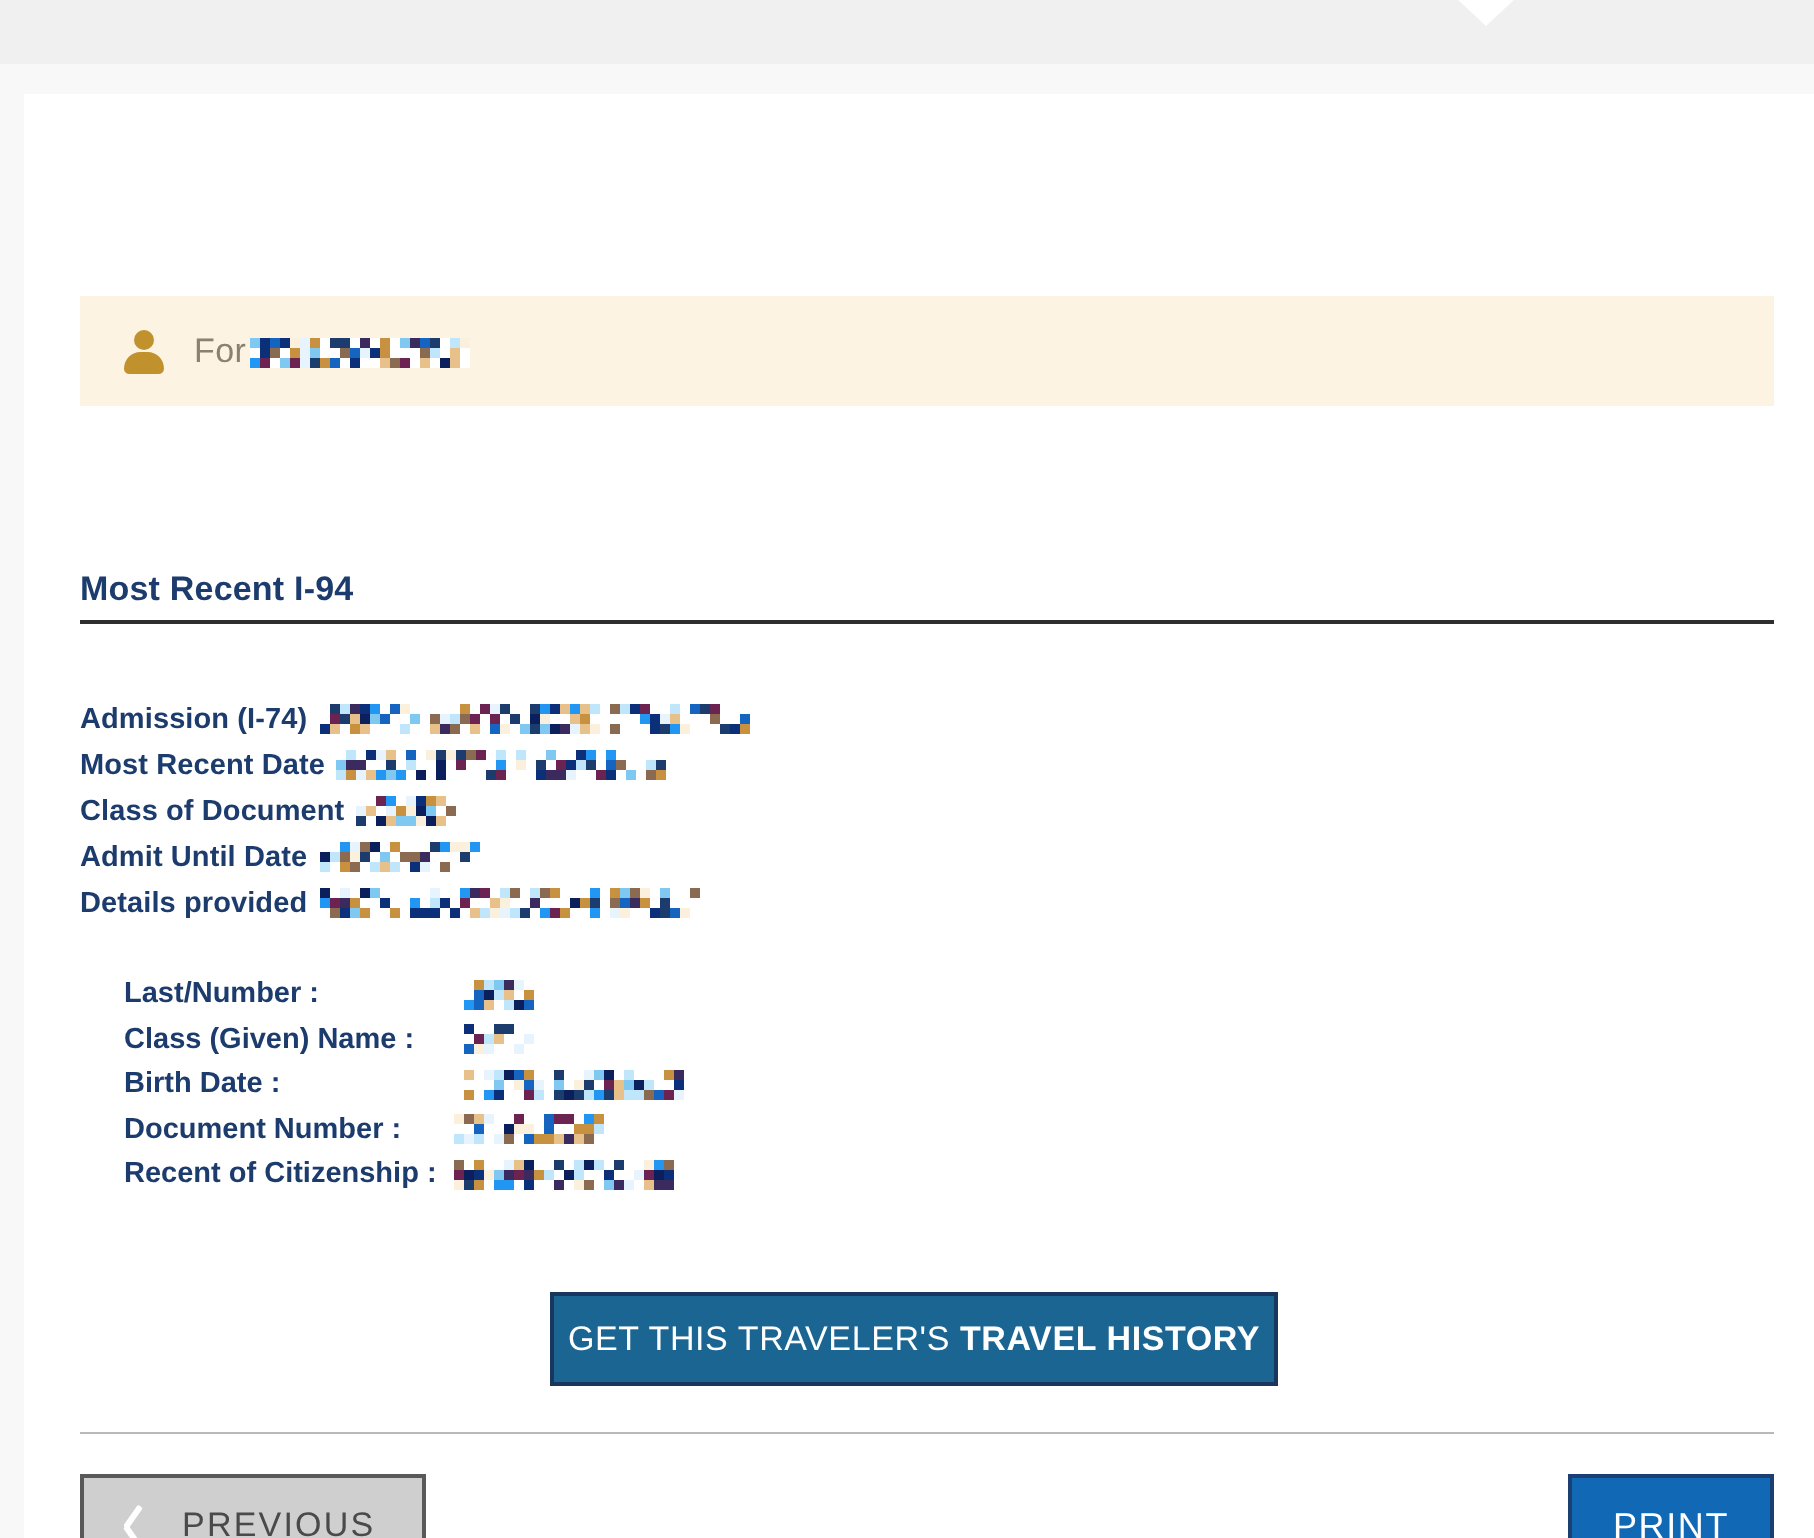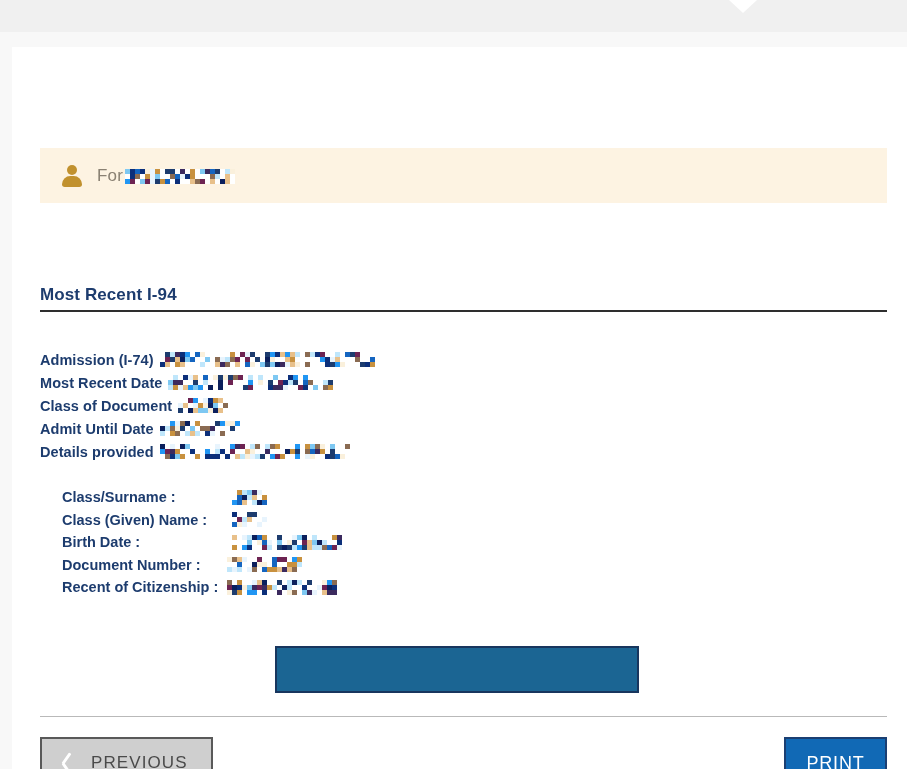--- a/index.html
+++ b/index.html
@@ -326,21 +326,21 @@
       <span class="field-value redaction" style="width: 80px;"><i style="width:5px;height:5px;background:#ffffff"></i><i style="width:5px;height:5px;background:#ffffff"></i><i style="width:5px;height:5px;background:#2196f3"></i><i style="width:5px;height:5px;background:#e8f4fd"></i><i style="width:5px;height:5px;background:#8a6b52"></i><i style="width:5px;height:5px;background:#0b1f5c"></i><i style="width:5px;height:5px;background:#ffffff"></i><i style="width:5px;height:5px;background:#c8913f"></i><i style="width:5px;height:5px;background:#ffffff"></i><i style="width:5px;height:5px;background:#ffffff"></i><i style="width:5px;height:5px;background:#ffffff"></i><i style="width:5px;height:5px;background:#1d3c6e"></i><i style="width:5px;height:5px;background:#2196f3"></i><i style="width:5px;height:5px;background:#faf0dc"></i><i style="width:5px;height:5px;background:#faf0dc"></i><i style="width:5px;height:5px;background:#2196f3"></i><br><i style="width:5px;height:5px;background:#0b1f5c"></i><i style="width:5px;height:5px;background:#bfe6fb"></i><i style="width:5px;height:5px;background:#8a6b52"></i><i style="width:5px;height:5px;background:#faf0dc"></i><i style="width:5px;height:5px;background:#1d3c6e"></i><i style="width:5px;height:5px;background:#ffffff"></i><i style="width:5px;height:5px;background:#7ec8f2"></i><i style="width:5px;height:5px;background:#ffffff"></i><i style="width:5px;height:5px;background:#8a6b52"></i><i style="width:5px;height:5px;background:#8a6b52"></i><i style="width:5px;height:5px;background:#3b2a5e"></i><i style="width:5px;height:5px;background:#ffffff"></i><i style="width:5px;height:5px;background:#ffffff"></i><i style="width:5px;height:5px;background:#ffffff"></i><i style="width:5px;height:5px;background:#1d3c6e"></i><i style="width:5px;height:5px;background:#ffffff"></i><br><i style="width:5px;height:5px;background:#bfe6fb"></i><i style="width:5px;height:5px;background:#ffffff"></i><i style="width:5px;height:5px;background:#c8913f"></i><i style="width:5px;height:5px;background:#8a6b52"></i><i style="width:5px;height:5px;background:#ffffff"></i><i style="width:5px;height:5px;background:#bfe6fb"></i><i style="width:5px;height:5px;background:#e8c08a"></i><i style="width:5px;height:5px;background:#bfe6fb"></i><i style="width:5px;height:5px;background:#ffffff"></i><i style="width:5px;height:5px;background:#0c2f7a"></i><i style="width:5px;height:5px;background:#e8f4fd"></i><i style="width:5px;height:5px;background:#ffffff"></i><i style="width:5px;height:5px;background:#8a6b52"></i><i style="width:5px;height:5px;background:#ffffff"></i><i style="width:5px;height:5px;background:#ffffff"></i><i style="width:5px;height:5px;background:#ffffff"></i></span>
     </div>
     <div class="field-row">
       <span class="field-label">Details provided</span>
       <span class="field-value redaction" style="width: 190px;"><i style="width:5px;height:5px;background:#0b1f5c"></i><i style="width:5px;height:5px;background:#ffffff"></i><i style="width:5px;height:5px;background:#e8f4fd"></i><i style="width:5px;height:5px;background:#ffffff"></i><i style="width:5px;height:5px;background:#0b1f5c"></i><i style="width:5px;height:5px;background:#7ec8f2"></i><i style="width:5px;height:5px;background:#ffffff"></i><i style="width:5px;height:5px;background:#ffffff"></i><i style="width:5px;height:5px;background:#ffffff"></i><i style="width:5px;height:5px;background:#ffffff"></i><i style="width:5px;height:5px;background:#ffffff"></i><i style="width:5px;height:5px;background:#e8f4fd"></i><i style="width:5px;height:5px;background:#ffffff"></i><i style="width:5px;height:5px;background:#ffffff"></i><i style="width:5px;height:5px;background:#2196f3"></i><i style="width:5px;height:5px;background:#3b2a5e"></i><i style="width:5px;height:5px;background:#6d2352"></i><i style="width:5px;height:5px;background:#ffffff"></i><i style="width:5px;height:5px;background:#bfe6fb"></i><i style="width:5px;height:5px;background:#8a6b52"></i><i style="width:5px;height:5px;background:#ffffff"></i><i style="width:5px;height:5px;background:#bfe6fb"></i><i style="width:5px;height:5px;background:#8a6b52"></i><i style="width:5px;height:5px;background:#c8913f"></i><i style="width:5px;height:5px;background:#ffffff"></i><i style="width:5px;height:5px;background:#ffffff"></i><i style="width:5px;height:5px;background:#ffffff"></i><i style="width:5px;height:5px;background:#2196f3"></i><i style="width:5px;height:5px;background:#ffffff"></i><i style="width:5px;height:5px;background:#c8913f"></i><i style="width:5px;height:5px;background:#7ec8f2"></i><i style="width:5px;height:5px;background:#8a6b52"></i><i style="width:5px;height:5px;background:#faf0dc"></i><i style="width:5px;height:5px;background:#ffffff"></i><i style="width:5px;height:5px;background:#7ec8f2"></i><i style="width:5px;height:5px;background:#ffffff"></i><i style="width:5px;height:5px;background:#ffffff"></i><i style="width:5px;height:5px;background:#8a6b52"></i><br><i style="width:5px;height:5px;background:#2196f3"></i><i style="width:5px;height:5px;background:#6d2352"></i><i style="width:5px;height:5px;background:#3b2a5e"></i><i style="width:5px;height:5px;background:#c8913f"></i><i style="width:5px;height:5px;background:#ffffff"></i><i style="width:5px;height:5px;background:#ffffff"></i><i style="width:5px;height:5px;background:#0c2f7a"></i><i style="width:5px;height:5px;background:#ffffff"></i><i style="width:5px;height:5px;background:#ffffff"></i><i style="width:5px;height:5px;background:#2196f3"></i><i style="width:5px;height:5px;background:#ffffff"></i><i style="width:5px;height:5px;background:#bfe6fb"></i><i style="width:5px;height:5px;background:#0c2f7a"></i><i style="width:5px;height:5px;background:#ffffff"></i><i style="width:5px;height:5px;background:#6d2352"></i><i style="width:5px;height:5px;background:#ffffff"></i><i style="width:5px;height:5px;background:#ffffff"></i><i style="width:5px;height:5px;background:#e8c08a"></i><i style="width:5px;height:5px;background:#faf0dc"></i><i style="width:5px;height:5px;background:#ffffff"></i><i style="width:5px;height:5px;background:#ffffff"></i><i style="width:5px;height:5px;background:#3b2a5e"></i><i style="width:5px;height:5px;background:#ffffff"></i><i style="width:5px;height:5px;background:#ffffff"></i><i style="width:5px;height:5px;background:#ffffff"></i><i style="width:5px;height:5px;background:#0b1f5c"></i><i style="width:5px;height:5px;background:#c8913f"></i><i style="width:5px;height:5px;background:#1d3c6e"></i><i style="width:5px;height:5px;background:#ffffff"></i><i style="width:5px;height:5px;background:#8a6b52"></i><i style="width:5px;height:5px;background:#1565c0"></i><i style="width:5px;height:5px;background:#3b2a5e"></i><i style="width:5px;height:5px;background:#c8913f"></i><i style="width:5px;height:5px;background:#ffffff"></i><i style="width:5px;height:5px;background:#1d3c6e"></i><i style="width:5px;height:5px;background:#ffffff"></i><i style="width:5px;height:5px;background:#ffffff"></i><i style="width:5px;height:5px;background:#ffffff"></i><br><i style="width:5px;height:5px;background:#ffffff"></i><i style="width:5px;height:5px;background:#8a6b52"></i><i style="width:5px;height:5px;background:#0c2f7a"></i><i style="width:5px;height:5px;background:#7ec8f2"></i><i style="width:5px;height:5px;background:#c8913f"></i><i style="width:5px;height:5px;background:#ffffff"></i><i style="width:5px;height:5px;background:#ffffff"></i><i style="width:5px;height:5px;background:#c8913f"></i><i style="width:5px;height:5px;background:#ffffff"></i><i style="width:5px;height:5px;background:#0c2f7a"></i><i style="width:5px;height:5px;background:#0c2f7a"></i><i style="width:5px;height:5px;background:#0c2f7a"></i><i style="width:5px;height:5px;background:#ffffff"></i><i style="width:5px;height:5px;background:#0c2f7a"></i><i style="width:5px;height:5px;background:#ffffff"></i><i style="width:5px;height:5px;background:#e8c08a"></i><i style="width:5px;height:5px;background:#bfe6fb"></i><i style="width:5px;height:5px;background:#faf0dc"></i><i style="width:5px;height:5px;background:#e8f4fd"></i><i style="width:5px;height:5px;background:#bfe6fb"></i><i style="width:5px;height:5px;background:#1d3c6e"></i><i style="width:5px;height:5px;background:#ffffff"></i><i style="width:5px;height:5px;background:#2196f3"></i><i style="width:5px;height:5px;background:#6d2352"></i><i style="width:5px;height:5px;background:#c8913f"></i><i style="width:5px;height:5px;background:#ffffff"></i><i style="width:5px;height:5px;background:#ffffff"></i><i style="width:5px;height:5px;background:#2196f3"></i><i style="width:5px;height:5px;background:#ffffff"></i><i style="width:5px;height:5px;background:#e8f4fd"></i><i style="width:5px;height:5px;background:#faf0dc"></i><i style="width:5px;height:5px;background:#ffffff"></i><i style="width:5px;height:5px;background:#ffffff"></i><i style="width:5px;height:5px;background:#0c2f7a"></i><i style="width:5px;height:5px;background:#1d3c6e"></i><i style="width:5px;height:5px;background:#1565c0"></i><i style="width:5px;height:5px;background:#faf0dc"></i><i style="width:5px;height:5px;background:#ffffff"></i></span>
     </div>
   </div>
 
   <div id="detail-list">
     <div class="detail-row">
-      <span class="detail-label">Class/Surname :</span>
+      <span class="detail-label">Last/Number :</span>
       <span class="detail-value redaction" style="width: 40px;"><i style="width:5px;height:5px;background:#ffffff"></i><i style="width:5px;height:5px;background:#ffffff"></i><i style="width:5px;height:5px;background:#c8913f"></i><i style="width:5px;height:5px;background:#bfe6fb"></i><i style="width:5px;height:5px;background:#7ec8f2"></i><i style="width:5px;height:5px;background:#3b2a5e"></i><i style="width:5px;height:5px;background:#e8f4fd"></i><i style="width:5px;height:5px;background:#ffffff"></i><br><i style="width:5px;height:5px;background:#ffffff"></i><i style="width:5px;height:5px;background:#ffffff"></i><i style="width:5px;height:5px;background:#1565c0"></i><i style="width:5px;height:5px;background:#0b1f5c"></i><i style="width:5px;height:5px;background:#bfe6fb"></i><i style="width:5px;height:5px;background:#e8c08a"></i><i style="width:5px;height:5px;background:#ffffff"></i><i style="width:5px;height:5px;background:#c8913f"></i><br><i style="width:5px;height:5px;background:#ffffff"></i><i style="width:5px;height:5px;background:#2196f3"></i><i style="width:5px;height:5px;background:#1565c0"></i><i style="width:5px;height:5px;background:#e8c08a"></i><i style="width:5px;height:5px;background:#ffffff"></i><i style="width:5px;height:5px;background:#bfe6fb"></i><i style="width:5px;height:5px;background:#0b1f5c"></i><i style="width:5px;height:5px;background:#1565c0"></i></span>
     </div>
     <div class="detail-row">
       <span class="detail-label">Class (Given) Name :</span>
       <span class="detail-value redaction" style="width: 40px;"><i style="width:5px;height:5px;background:#ffffff"></i><i style="width:5px;height:5px;background:#0c2f7a"></i><i style="width:5px;height:5px;background:#ffffff"></i><i style="width:5px;height:5px;background:#ffffff"></i><i style="width:5px;height:5px;background:#1d3c6e"></i><i style="width:5px;height:5px;background:#1d3c6e"></i><i style="width:5px;height:5px;background:#ffffff"></i><i style="width:5px;height:5px;background:#ffffff"></i><br><i style="width:5px;height:5px;background:#ffffff"></i><i style="width:5px;height:5px;background:#ffffff"></i><i style="width:5px;height:5px;background:#6d2352"></i><i style="width:5px;height:5px;background:#bfe6fb"></i><i style="width:5px;height:5px;background:#e8c08a"></i><i style="width:5px;height:5px;background:#ffffff"></i><i style="width:5px;height:5px;background:#ffffff"></i><i style="width:5px;height:5px;background:#e8f4fd"></i><br><i style="width:5px;height:5px;background:#ffffff"></i><i style="width:5px;height:5px;background:#1565c0"></i><i style="width:5px;height:5px;background:#faf0dc"></i><i style="width:5px;height:5px;background:#e8f4fd"></i><i style="width:5px;height:5px;background:#ffffff"></i><i style="width:5px;height:5px;background:#ffffff"></i><i style="width:5px;height:5px;background:#e8f4fd"></i><i style="width:5px;height:5px;background:#ffffff"></i></span>
     </div>
     <div class="detail-row">
       <span class="detail-label">Birth Date :</span>
       <span class="detail-value redaction" style="width: 115px;"><i style="width:5px;height:5px;background:#ffffff"></i><i style="width:5px;height:5px;background:#e8c08a"></i><i style="width:5px;height:5px;background:#ffffff"></i><i style="width:5px;height:5px;background:#e8f4fd"></i><i style="width:5px;height:5px;background:#bfe6fb"></i><i style="width:5px;height:5px;background:#0b1f5c"></i><i style="width:5px;height:5px;background:#1565c0"></i><i style="width:5px;height:5px;background:#c8913f"></i><i style="width:5px;height:5px;background:#ffffff"></i><i style="width:5px;height:5px;background:#ffffff"></i><i style="width:5px;height:5px;background:#1d3c6e"></i><i style="width:5px;height:5px;background:#ffffff"></i><i style="width:5px;height:5px;background:#ffffff"></i><i style="width:5px;height:5px;background:#e8f4fd"></i><i style="width:5px;height:5px;background:#7ec8f2"></i><i style="width:5px;height:5px;background:#0b1f5c"></i><i style="width:5px;height:5px;background:#ffffff"></i><i style="width:5px;height:5px;background:#bfe6fb"></i><i style="width:5px;height:5px;background:#ffffff"></i><i style="width:5px;height:5px;background:#ffffff"></i><i style="width:5px;height:5px;background:#ffffff"></i><i style="width:5px;height:5px;background:#c8913f"></i><i style="width:5px;height:5px;background:#3b2a5e"></i><br><i style="width:5px;height:5px;background:#ffffff"></i><i style="width:5px;height:5px;background:#ffffff"></i><i style="width:5px;height:5px;background:#ffffff"></i><i style="width:5px;height:5px;background:#ffffff"></i><i style="width:5px;height:5px;background:#7ec8f2"></i><i style="width:5px;height:5px;background:#ffffff"></i><i style="width:5px;height:5px;background:#faf0dc"></i><i style="width:5px;height:5px;background:#1565c0"></i><i style="width:5px;height:5px;background:#e8f4fd"></i><i style="width:5px;height:5px;background:#ffffff"></i><i style="width:5px;height:5px;background:#7ec8f2"></i><i style="width:5px;height:5px;background:#ffffff"></i><i style="width:5px;height:5px;background:#faf0dc"></i><i style="width:5px;height:5px;background:#1d3c6e"></i><i style="width:5px;height:5px;background:#ffffff"></i><i style="width:5px;height:5px;background:#6d2352"></i><i style="width:5px;height:5px;background:#e8c08a"></i><i style="width:5px;height:5px;background:#7ec8f2"></i><i style="width:5px;height:5px;background:#0b1f5c"></i><i style="width:5px;height:5px;background:#bfe6fb"></i><i style="width:5px;height:5px;background:#ffffff"></i><i style="width:5px;height:5px;background:#ffffff"></i><i style="width:5px;height:5px;background:#0c2f7a"></i><br><i style="width:5px;height:5px;background:#ffffff"></i><i style="width:5px;height:5px;background:#c8913f"></i><i style="width:5px;height:5px;background:#ffffff"></i><i style="width:5px;height:5px;background:#2196f3"></i><i style="width:5px;height:5px;background:#0c2f7a"></i><i style="width:5px;height:5px;background:#ffffff"></i><i style="width:5px;height:5px;background:#ffffff"></i><i style="width:5px;height:5px;background:#6d2352"></i><i style="width:5px;height:5px;background:#bfe6fb"></i><i style="width:5px;height:5px;background:#ffffff"></i><i style="width:5px;height:5px;background:#1d3c6e"></i><i style="width:5px;height:5px;background:#0b1f5c"></i><i style="width:5px;height:5px;background:#1d3c6e"></i><i style="width:5px;height:5px;background:#bfe6fb"></i><i style="width:5px;height:5px;background:#2196f3"></i><i style="width:5px;height:5px;background:#1d3c6e"></i><i style="width:5px;height:5px;background:#e8c08a"></i><i style="width:5px;height:5px;background:#bfe6fb"></i><i style="width:5px;height:5px;background:#bfe6fb"></i><i style="width:5px;height:5px;background:#8a6b52"></i><i style="width:5px;height:5px;background:#1565c0"></i><i style="width:5px;height:5px;background:#6d2352"></i><i style="width:5px;height:5px;background:#e8f4fd"></i></span>
     </div>
@@ -348,20 +348,22 @@
       <span class="detail-label">Document Number :</span>
       <span class="detail-value redaction" style="width: 75px;"><i style="width:5px;height:5px;background:#faf0dc"></i><i style="width:5px;height:5px;background:#8a6b52"></i><i style="width:5px;height:5px;background:#e8c08a"></i><i style="width:5px;height:5px;background:#e8f4fd"></i><i style="width:5px;height:5px;background:#ffffff"></i><i style="width:5px;height:5px;background:#ffffff"></i><i style="width:5px;height:5px;background:#6d2352"></i><i style="width:5px;height:5px;background:#ffffff"></i><i style="width:5px;height:5px;background:#ffffff"></i><i style="width:5px;height:5px;background:#1565c0"></i><i style="width:5px;height:5px;background:#6d2352"></i><i style="width:5px;height:5px;background:#6d2352"></i><i style="width:5px;height:5px;background:#ffffff"></i><i style="width:5px;height:5px;background:#2196f3"></i><i style="width:5px;height:5px;background:#c8913f"></i><br><i style="width:5px;height:5px;background:#ffffff"></i><i style="width:5px;height:5px;background:#ffffff"></i><i style="width:5px;height:5px;background:#1565c0"></i><i style="width:5px;height:5px;background:#ffffff"></i><i style="width:5px;height:5px;background:#ffffff"></i><i style="width:5px;height:5px;background:#0b1f5c"></i><i style="width:5px;height:5px;background:#faf0dc"></i><i style="width:5px;height:5px;background:#faf0dc"></i><i style="width:5px;height:5px;background:#ffffff"></i><i style="width:5px;height:5px;background:#1565c0"></i><i style="width:5px;height:5px;background:#ffffff"></i><i style="width:5px;height:5px;background:#ffffff"></i><i style="width:5px;height:5px;background:#c8913f"></i><i style="width:5px;height:5px;background:#c8913f"></i><i style="width:5px;height:5px;background:#bfe6fb"></i><br><i style="width:5px;height:5px;background:#bfe6fb"></i><i style="width:5px;height:5px;background:#e8f4fd"></i><i style="width:5px;height:5px;background:#bfe6fb"></i><i style="width:5px;height:5px;background:#ffffff"></i><i style="width:5px;height:5px;background:#e8f4fd"></i><i style="width:5px;height:5px;background:#8a6b52"></i><i style="width:5px;height:5px;background:#ffffff"></i><i style="width:5px;height:5px;background:#1565c0"></i><i style="width:5px;height:5px;background:#c8913f"></i><i style="width:5px;height:5px;background:#c8913f"></i><i style="width:5px;height:5px;background:#e8c08a"></i><i style="width:5px;height:5px;background:#3b2a5e"></i><i style="width:5px;height:5px;background:#e8c08a"></i><i style="width:5px;height:5px;background:#8a6b52"></i><i style="width:5px;height:5px;background:#ffffff"></i></span>
     </div>
     <div class="detail-row">
       <span class="detail-label">Recent of Citizenship :</span>
       <span class="detail-value redaction" style="width: 110px;"><i style="width:5px;height:5px;background:#8a6b52"></i><i style="width:5px;height:5px;background:#ffffff"></i><i style="width:5px;height:5px;background:#c8913f"></i><i style="width:5px;height:5px;background:#ffffff"></i><i style="width:5px;height:5px;background:#ffffff"></i><i style="width:5px;height:5px;background:#e8f4fd"></i><i style="width:5px;height:5px;background:#e8c08a"></i><i style="width:5px;height:5px;background:#0b1f5c"></i><i style="width:5px;height:5px;background:#ffffff"></i><i style="width:5px;height:5px;background:#ffffff"></i><i style="width:5px;height:5px;background:#1d3c6e"></i><i style="width:5px;height:5px;background:#ffffff"></i><i style="width:5px;height:5px;background:#bfe6fb"></i><i style="width:5px;height:5px;background:#0b1f5c"></i><i style="width:5px;height:5px;background:#bfe6fb"></i><i style="width:5px;height:5px;background:#ffffff"></i><i style="width:5px;height:5px;background:#1d3c6e"></i><i style="width:5px;height:5px;background:#ffffff"></i><i style="width:5px;height:5px;background:#ffffff"></i><i style="width:5px;height:5px;background:#faf0dc"></i><i style="width:5px;height:5px;background:#2196f3"></i><i style="width:5px;height:5px;background:#8a6b52"></i><br><i style="width:5px;height:5px;background:#6d2352"></i><i style="width:5px;height:5px;background:#0b1f5c"></i><i style="width:5px;height:5px;background:#0c2f7a"></i><i style="width:5px;height:5px;background:#faf0dc"></i><i style="width:5px;height:5px;background:#7ec8f2"></i><i style="width:5px;height:5px;background:#3b2a5e"></i><i style="width:5px;height:5px;background:#6d2352"></i><i style="width:5px;height:5px;background:#3b2a5e"></i><i style="width:5px;height:5px;background:#c8913f"></i><i style="width:5px;height:5px;background:#bfe6fb"></i><i style="width:5px;height:5px;background:#ffffff"></i><i style="width:5px;height:5px;background:#0b1f5c"></i><i style="width:5px;height:5px;background:#bfe6fb"></i><i style="width:5px;height:5px;background:#ffffff"></i><i style="width:5px;height:5px;background:#ffffff"></i><i style="width:5px;height:5px;background:#0c2f7a"></i><i style="width:5px;height:5px;background:#ffffff"></i><i style="width:5px;height:5px;background:#ffffff"></i><i style="width:5px;height:5px;background:#e8f4fd"></i><i style="width:5px;height:5px;background:#6d2352"></i><i style="width:5px;height:5px;background:#0b1f5c"></i><i style="width:5px;height:5px;background:#0c2f7a"></i><br><i style="width:5px;height:5px;background:#faf0dc"></i><i style="width:5px;height:5px;background:#1d3c6e"></i><i style="width:5px;height:5px;background:#c8913f"></i><i style="width:5px;height:5px;background:#ffffff"></i><i style="width:5px;height:5px;background:#2196f3"></i><i style="width:5px;height:5px;background:#2196f3"></i><i style="width:5px;height:5px;background:#ffffff"></i><i style="width:5px;height:5px;background:#0c2f7a"></i><i style="width:5px;height:5px;background:#ffffff"></i><i style="width:5px;height:5px;background:#ffffff"></i><i style="width:5px;height:5px;background:#3b2a5e"></i><i style="width:5px;height:5px;background:#ffffff"></i><i style="width:5px;height:5px;background:#faf0dc"></i><i style="width:5px;height:5px;background:#8a6b52"></i><i style="width:5px;height:5px;background:#ffffff"></i><i style="width:5px;height:5px;background:#7ec8f2"></i><i style="width:5px;height:5px;background:#3b2a5e"></i><i style="width:5px;height:5px;background:#e8f4fd"></i><i style="width:5px;height:5px;background:#ffffff"></i><i style="width:5px;height:5px;background:#e8c08a"></i><i style="width:5px;height:5px;background:#3b2a5e"></i><i style="width:5px;height:5px;background:#3b2a5e"></i></span>
     </div>
   </div>
 
   <button id="travel-history-button">
+    <span>GET THIS TRAVELER'S</span>
+      <span class="strong">TRAVEL HISTORY</span>
   </button>
 
   <div id="footer-rule"></div>
 
   <button id="previous-button">
     <span class="chev"></span>
     <span id="previous-label">PREVIOUS</span>
   </button>
 
   <button id="print-button">

